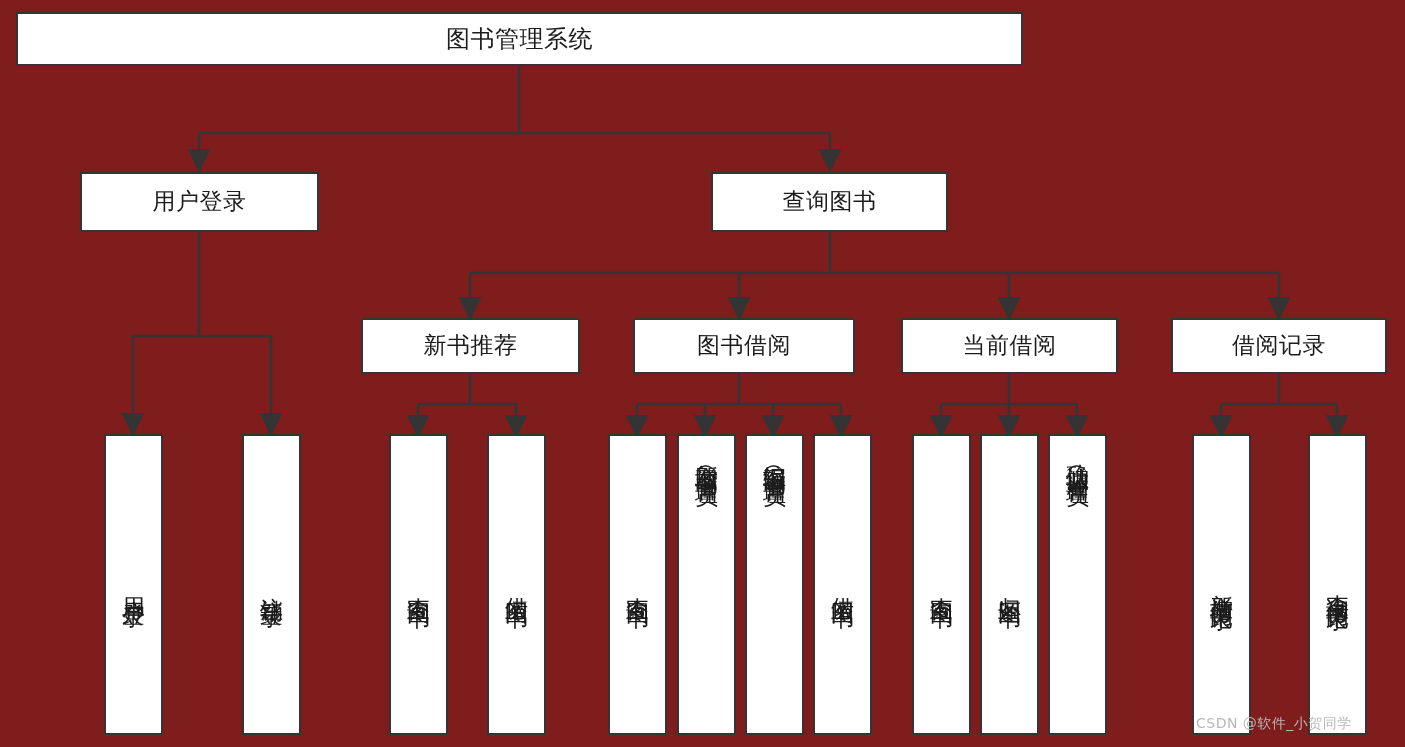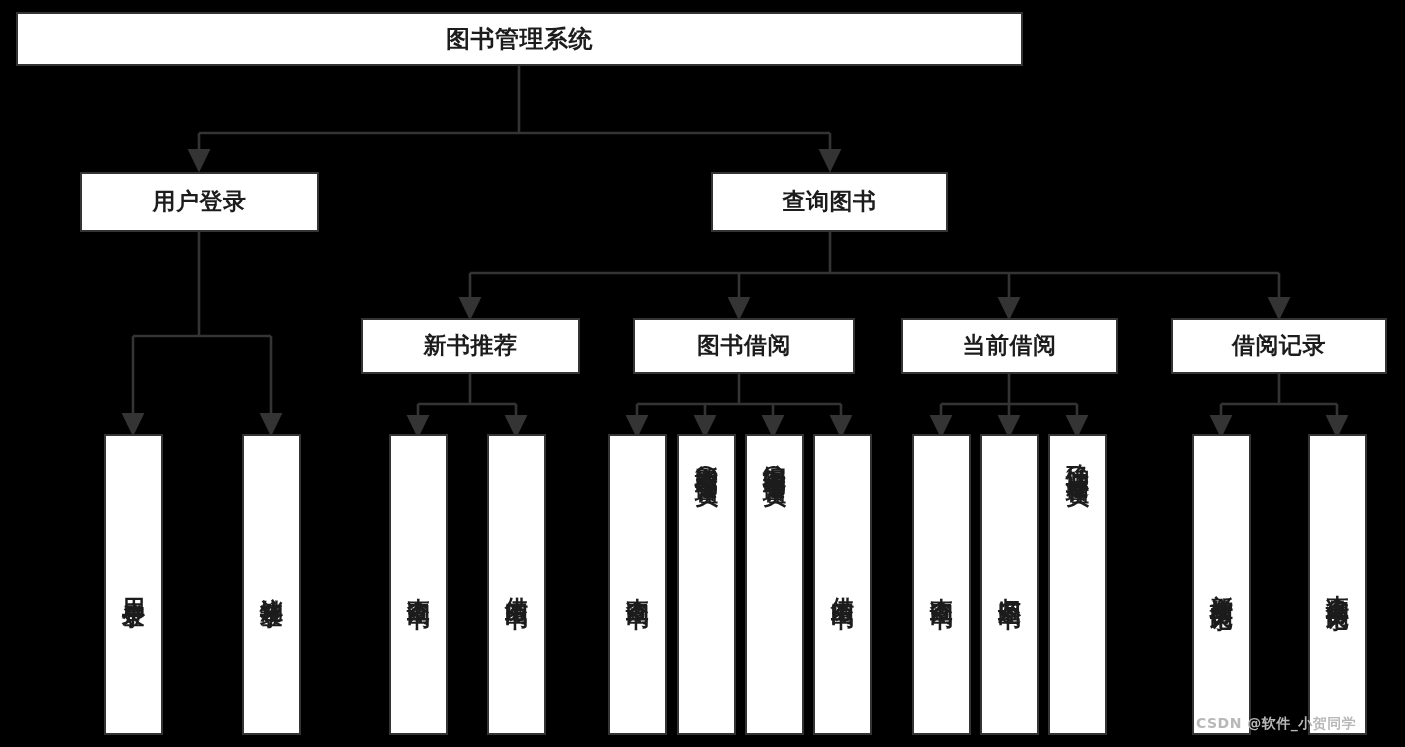--- a/index.html
+++ b/index.html
@@ -8,23 +8,22 @@
     padding: 0;
     background: #ffffff;
   }
   body {
     font-family: "DejaVu Sans", "Liberation Sans", sans-serif;
   }
   #canvas {
     position: relative;
     width: 1405px;
     height: 747px;
-    background: #000000;
+    background: #7f1d1d;
     overflow: hidden;
-    font-weight: bold;
   }
   #diagram-svg {
     position: absolute;
     left: 0;
     top: 0;
     width: 1405px;
     height: 747px;
   }
   .node {
     position: absolute;

